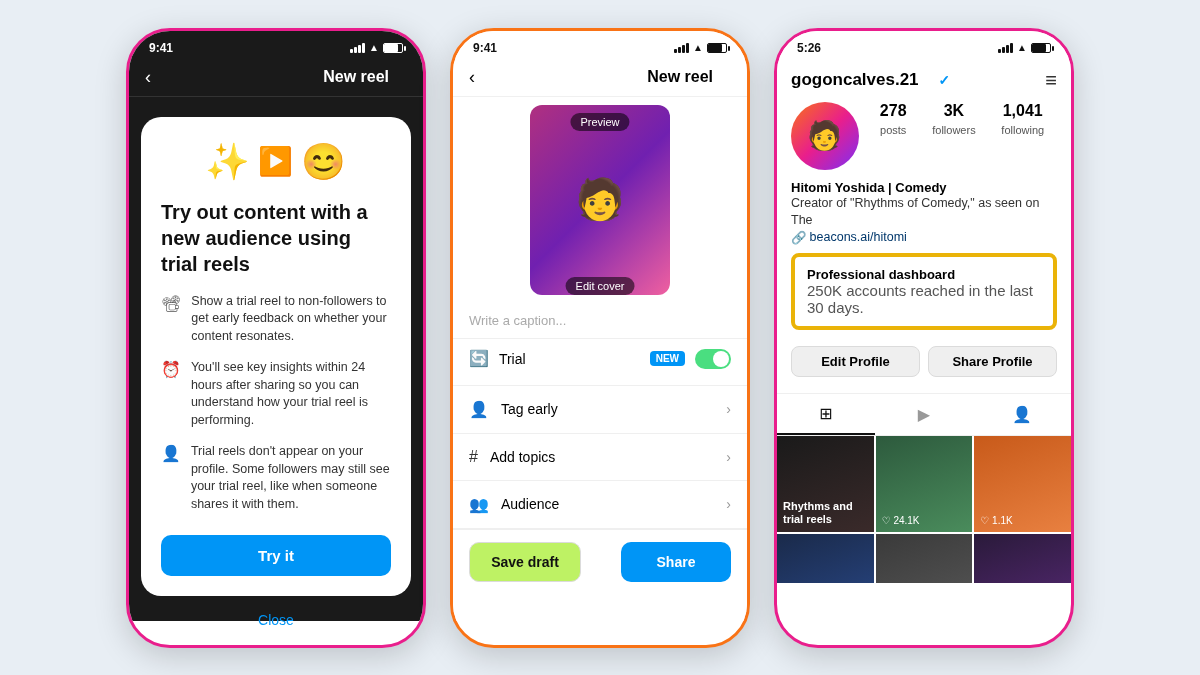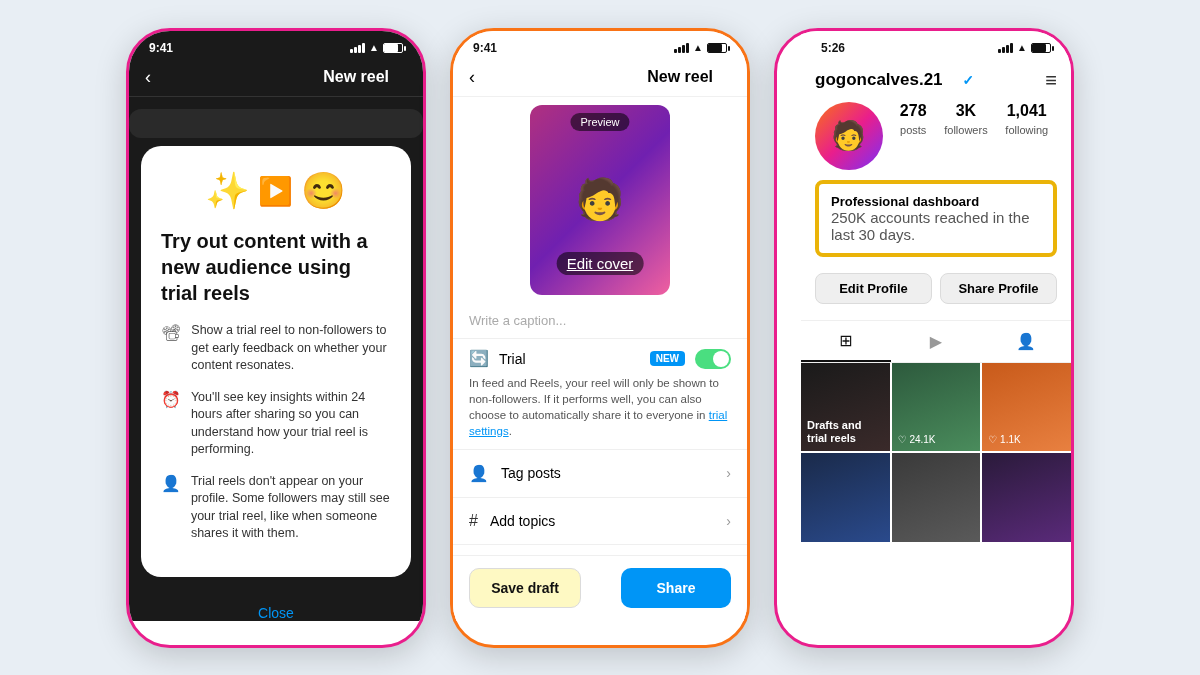--- a/index.html
+++ b/index.html
@@ -21,21 +21,21 @@
       height: 620px;
       border-radius: 44px;
       border: 3px solid transparent;
       background: #fff;
       overflow: hidden;
       position: relative;
       box-shadow: 0 8px 32px rgba(0,0,0,0.18);
     }
     .phone-1 { border-color: #e91e8c; }
     .phone-2 { border-color: #f97316; }
-    .phone-3 { border-color: #e91e8c; padding-left: 24px; }
+    .phone-3 { border-color: #e91e8c; }
 
     
     .status-bar {
       display: flex;
       justify-content: space-between;
       align-items: center;
       padding: 10px 20px 4px;
       font-size: 12px;
       font-weight: 600;
       color: #111;
@@ -115,21 +115,21 @@
       font-size: 15px;
       font-weight: 600;
       margin-top: 8px;
       cursor: pointer;
     }
     .close-link {
       color: #0095f6;
       font-size: 14px;
       font-weight: 500;
       text-align: center;
-      margin-top: 28px;
+      margin-top: 16px;
       cursor: pointer;
     }
     .phone-preview-strip {
       width: 100%;
       height: 60px;
       background: #2a2a2a;
       border-radius: 12px;
       overflow: hidden;
       margin-bottom: 8px;
     }
@@ -160,31 +160,30 @@
       transform: translateX(-50%);
       background: rgba(0,0,0,0.55);
       color: #fff;
       font-size: 11px;
       padding: 3px 10px;
       border-radius: 12px;
       font-weight: 500;
     }
     .edit-cover-badge {
       position: absolute;
-      bottom: 20px;
+      bottom: 0;
       left: 50%;
       transform: translateX(-50%);
       background: rgba(0,0,0,0.55);
       color: #fff;
-      font-size: 15px;
+      font-size: 11px;
       padding: 3px 10px;
       border-radius: 12px;
       font-weight: 500;
       white-space: nowrap;
-      text-decoration: underline;
     }
     .caption-input {
       padding: 10px 16px;
       font-size: 13px;
       color: #999;
       border-bottom: 1px solid #efefef;
       width: 100%;
     }
     .trial-section {
       padding: 10px 16px;
@@ -241,21 +240,21 @@
       gap: 8px;
       padding: 12px 16px;
       border-top: 1px solid #efefef;
       background: #fff;
       position: sticky;
       bottom: 0;
     }
     .save-draft-btn {
       flex: 1;
       border: 1.5px solid #dbdbdb;
-      background: #fef9c3;
+      background: #bef264;
       border-radius: 10px;
       padding: 11px;
       font-size: 14px;
       font-weight: 600;
       cursor: pointer;
       color: #111;
     }
     .share-btn {
       flex: 1;
       background: #0095f6;
@@ -453,20 +452,21 @@
         <span class="trial-text">Show a trial reel to non-followers to get early feedback on whether your content resonates.</span>
       </div>
       <div class="trial-item">
         <span class="trial-icon">⏰</span>
         <span class="trial-text">You'll see key insights within 24 hours after sharing so you can understand how your trial reel is performing.</span>
       </div>
       <div class="trial-item">
         <span class="trial-icon">👤</span>
         <span class="trial-text">Trial reels don't appear on your profile. Some followers may still see your trial reel, like when someone shares it with them.</span>
       </div>
+      <button class="try-btn">Try it</button>
     </div>
     <div class="close-link">Close</div>
   </div>
 </div>
 
 <div class="phone phone-2">
   <div class="status-bar">
     <span>9:41</span>
     <div class="status-icons">
       <div class="signal-bars">
@@ -495,27 +495,24 @@
     <div class="caption-input" style="color:#aaa;">Write a caption...</div>
     <div class="trial-section">
       <div class="trial-row">
         <span class="menu-icon">🔄</span>
         <span class="trial-label">Trial</span>
         <span class="new-badge">NEW</span>
         <div class="toggle on">
             <div class="toggle-knob"></div>
           </div>
       </div>
-      <div class="trial-description">
-        In feed and Reels, your reel will only be shown to non-followers. If it performs well, you can also choose to automatically share it to everyone in <a href="#">trial settings</a>.
-      </div>
     </div>
     <div class="menu-item">
       <span class="menu-icon">👤</span>
-      <span class="menu-item-label">Tag posts</span>
+      <span class="menu-item-label">Tag early</span>
       <span class="chevron">›</span>
     </div>
     <div class="menu-item">
       <span class="menu-icon">#</span>
       <span class="menu-item-label">Add topics</span>
       <span class="chevron">›</span>
     </div>
     <div class="menu-item">
       <span class="menu-icon">👥</span>
       <span class="menu-item-label">Audience</span>
@@ -564,37 +561,45 @@
           <div class="stat-item">
             <span class="stat-number">3K</span>
             <span class="stat-label">followers</span>
           </div>
           <div class="stat-item">
             <span class="stat-number">1,041</span>
             <span class="stat-label">following</span>
           </div>
         </div>
       </div>
+      <div class="bio-section">
+        <div class="bio-name">Hitomi Yoshida | Comedy</div>
+        <div class="bio-text">Creator of "Rhythms of Comedy," as seen on The</div>
+        <div class="bio-link">
+          <span>🔗</span>
+          <span>beacons.ai/hitomi</span>
+        </div>
+      </div>
       <div class="dashboard-box">
         <div class="dashboard-title">Professional dashboard</div>
         <div class="dashboard-sub">250K accounts reached in the last 30 days.</div>
       </div>
       <div class="action-btns">
         <button class="profile-btn">Edit Profile</button>
         <button class="profile-btn">Share Profile</button>
       </div>
     </div>
     <div class="profile-tabs">
       <div class="tab-item active">⊞</div>
       <div class="tab-item">▶</div>
       <div class="tab-item">👤</div>
     </div>
     <div class="grid-area">
       <div class="grid-cell cell-dark">
-        <span class="grid-cell-label" style="font-size:11px; white-space:pre-line;">Drafts and
+        <span class="grid-cell-label" style="font-size:11px; white-space:pre-line;">Rhythms and
 trial reels</span>
       </div>
       <div class="grid-cell cell-green">
         <span class="grid-cell-count">♡ 24.1K</span>
       </div>
       <div class="grid-cell cell-orange">
         <span class="grid-cell-count">♡ 1.1K</span>
       </div>
       <div class="grid-cell cell-blue"></div>
       <div class="grid-cell cell-gray"></div>

